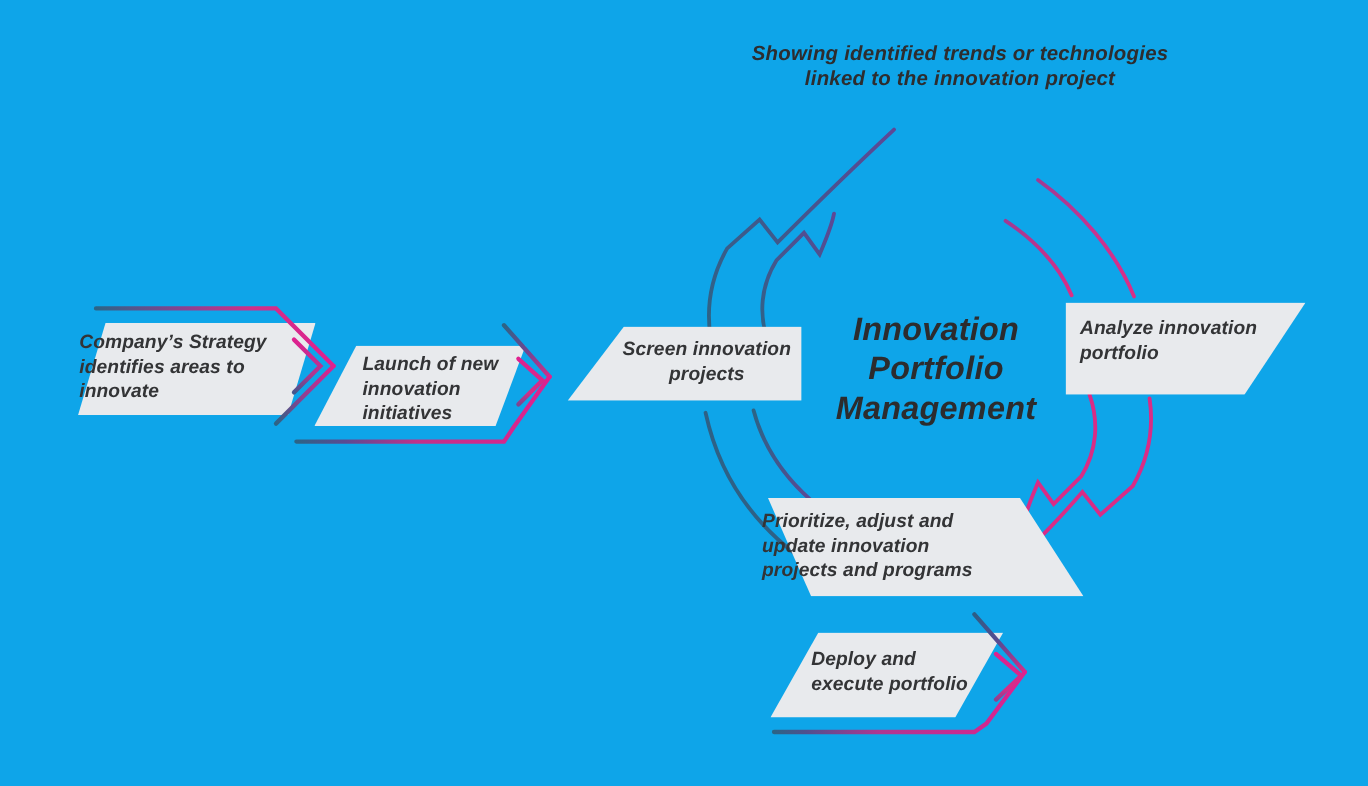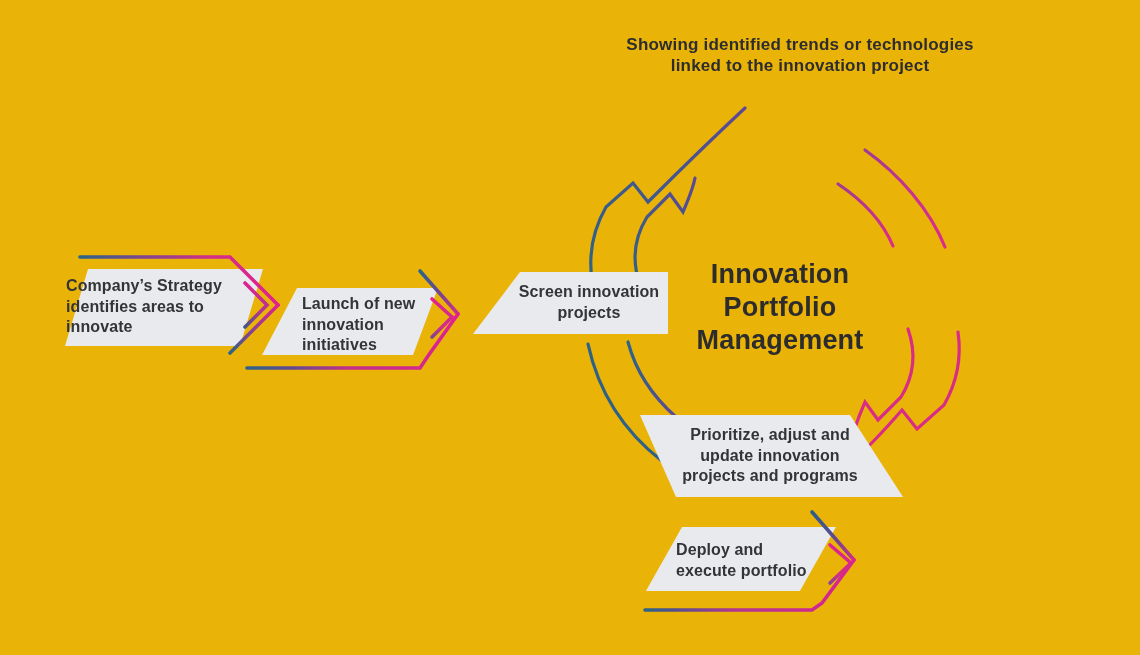--- a/index.html
+++ b/index.html
@@ -1,18 +1,19 @@
 <!DOCTYPE html>
 <html><head>
 <meta charset="utf-8">
 <style>
   html,body{margin:0;padding:0;background:#ffffff;}
   #stage{
-    position:relative;width:1140px;height:655px;overflow:hidden;background:#eab308;
+    position:relative;width:1140px;height:655px;overflow:hidden;background:#0ea5e9;
     font-family:"Liberation Sans", sans-serif;
+    font-style:italic;
   }
   .layer{position:absolute;left:0;top:0;}
   .caption{
     position:absolute;left:570px;top:34px;width:460px;
     text-align:center;font-size:17px;font-weight:700;line-height:21px;
     color:#2d2d2f;white-space:pre-line;letter-spacing:.2px;
   }
   .cycle-title{
     position:absolute;left:655px;top:258px;width:250px;z-index:4;
     text-align:center;font-size:27px;font-weight:700;line-height:33px;
@@ -93,29 +94,34 @@
 initiatives</div>
   </div>
 
   <div class="step" style="left:470px;top:272px;width:200px;height:62px;text-align:center;">
     <div class="bg" style="clip-path:polygon(50px 0,198px 0,198px 62px,3px 62px);"></div>
     <div class="label" style="padding:10px 0 0 38px;">Screen innovation
 projects</div>
   </div>
 
 
+  <div class="step" style="left:885px;top:252px;width:205px;height:77px;">
+    <div class="bg" style="clip-path:polygon(3px 0,203px 0,152px 77px,3px 77px);"></div>
+    <div class="label" style="padding:12px 0 0 15px;">Analyze innovation
+portfolio</div>
+  </div>
 
   <div class="step" style="left:635px;top:415px;width:270px;height:82px;">
     <div class="bg" style="clip-path:polygon(5px 0,215px 0,268px 82px,41px 82px);"></div>
-    <div class="label" style="padding:10px 0 0 0;text-align:center;">Prioritize, adjust and
+    <div class="label" style="padding:10px 0 0 0;">Prioritize, adjust and
 update innovation
 projects and programs</div>
   </div>
 
-  <div class="step" style="left:638px;top:527px;width:200px;height:64px;">
+  <div class="step" style="left:638px;top:527px;width:200px;height:82px;">
     <div class="bg" style="clip-path:polygon(44px 0,198px 0,158px 71px,4px 71px);"></div>
     <div class="label" style="padding:13px 0 0 38px;">Deploy and
 execute portfolio</div>
   </div>
 
   <svg class="layer arrows" width="1140" height="655" viewBox="0 0 1140 655">
     <defs>
       <linearGradient id="a1t" gradientUnits="userSpaceOnUse" x1="80" y1="257" x2="278" y2="305">
         <stop offset="0" stop-color="#2c6486"></stop>
           <stop offset=".35" stop-color="#8b4190"></stop>

